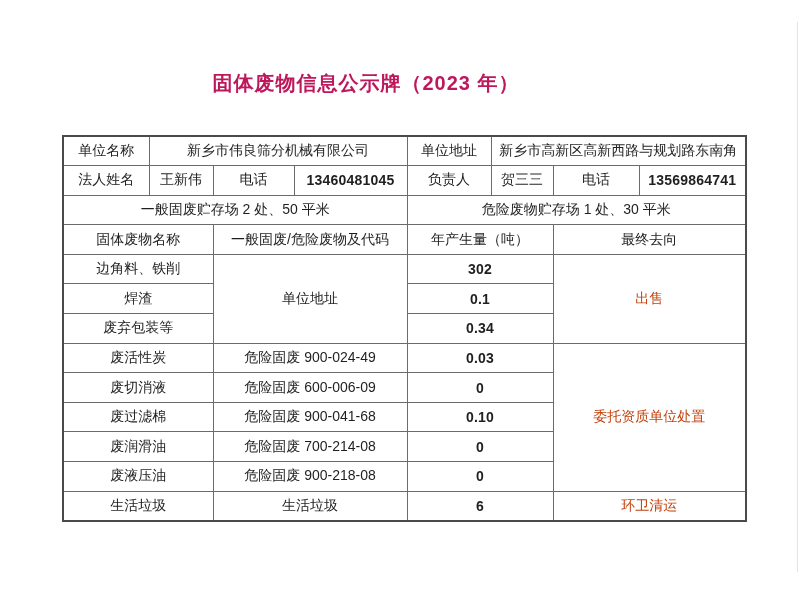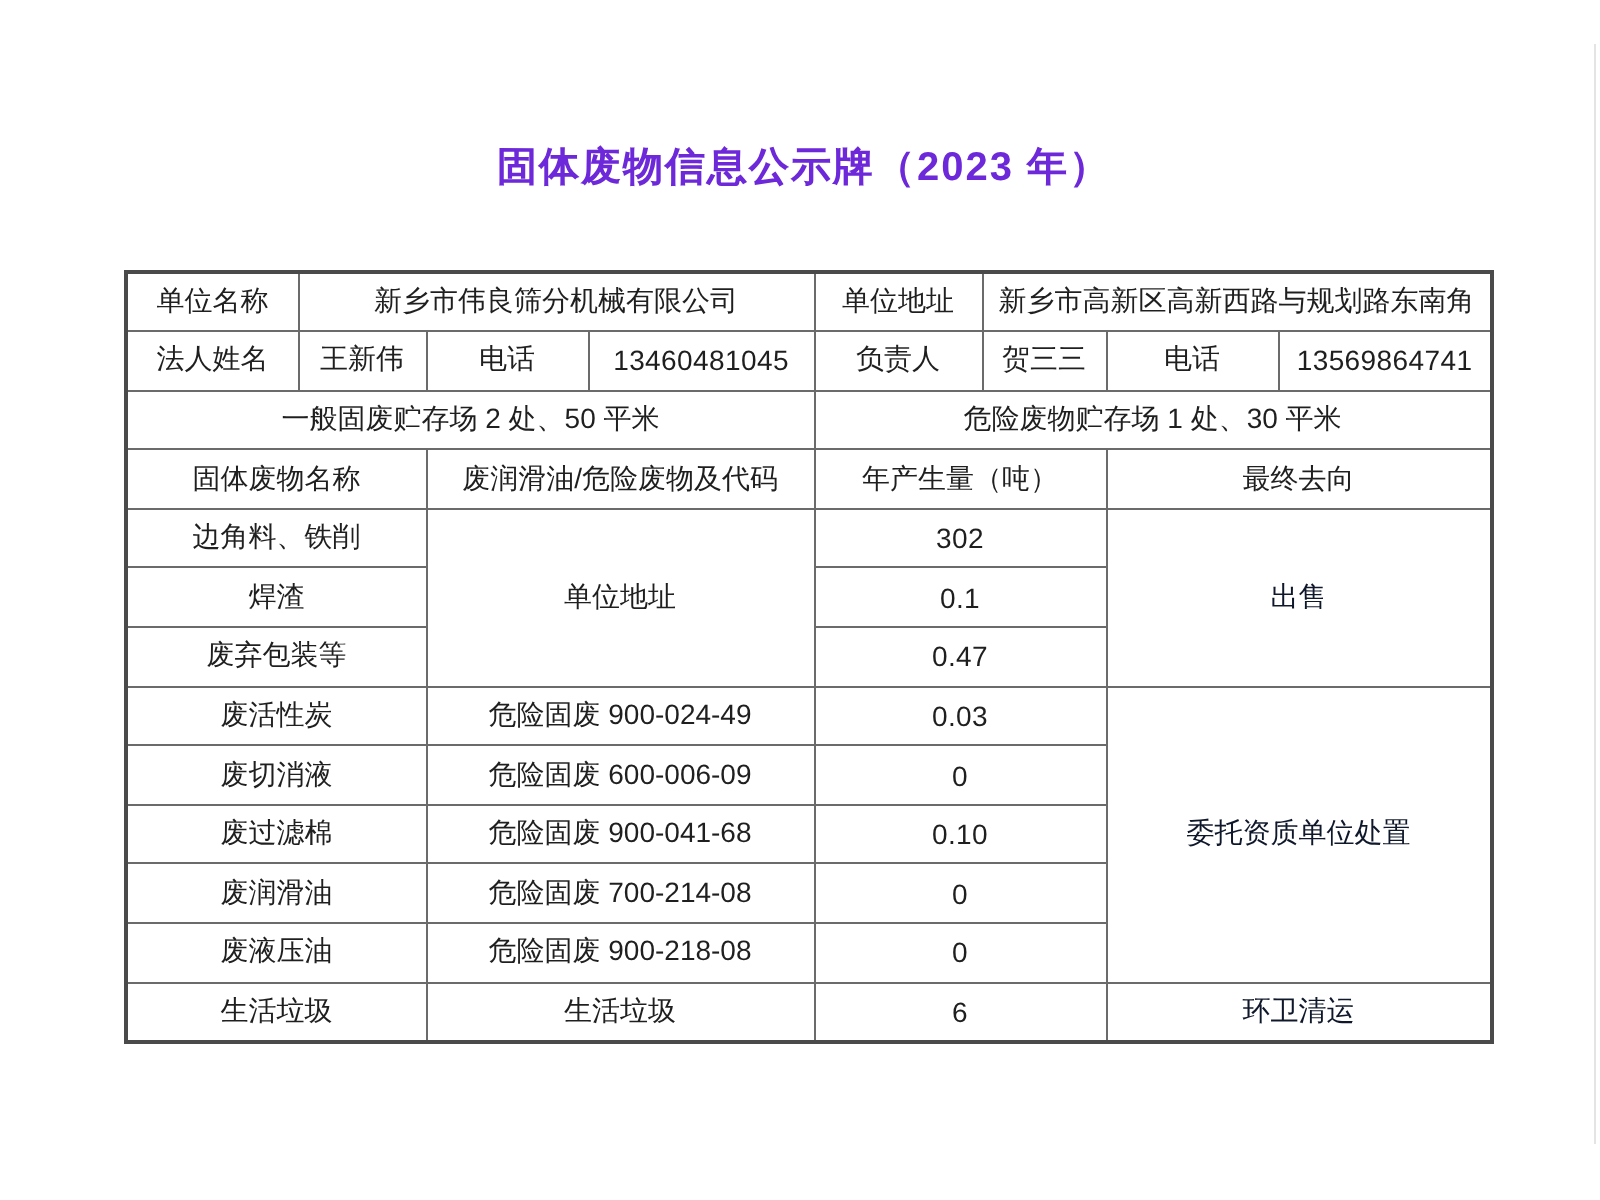--- a/index.html
+++ b/index.html
@@ -5,41 +5,41 @@
   html,body { margin:0; padding:0; }
   .sheet {
     position:relative; width:800px; height:600px;
     background:#ffffff; overflow:hidden;
     font-family:"Liberation Sans", sans-serif;
     color:#1f1f1f;
   }
   .page-title {
     position:absolute; top:70px; left:0; width:732px;
     text-align:center; font-size:20px; font-weight:bold;
-    letter-spacing:1px; color:#6d28d9; margin:0;padding-left:36px;
+    letter-spacing:1px; color:#be185d; margin:0;
   }
   .edge-line {
     position:absolute; top:22px; right:2px; width:1px; height:550px;
     background:#e4e4e4;
   }
   table.board {
     position:absolute; left:62px; top:135px;
     width:683px; border-collapse:collapse; table-layout:fixed;
     font-size:14px;
     border-radius:29px;
   }
   table.board tr { height:29.6px; }
   table.board td {
     border:1px solid #6b6b6b;
     text-align:center; vertical-align:middle;
     padding:0 2px; overflow:hidden; white-space:nowrap;
   }
   table.board { border:2px solid #4a4a4a; }
-  .num { font-weight:400; letter-spacing:0.2px; }
-  .blue { color:#0f172a; }
+  .num { font-weight:700; letter-spacing:0.2px; }
+  .blue { color:#c2410c; }
 </style>
 </head>
 <body>
 
 <div class="sheet">
 
   <h1 class="page-title">固体废物信息公示牌（2023 年）</h1>
 
   <div class="edge-line"></div>
 
@@ -74,38 +74,38 @@
       <td class="num">13569864741</td>
     </tr>
 
     <tr>
       <td colspan="4">一般固废贮存场 2 处、50 平米</td>
       <td colspan="4">危险废物贮存场 1 处、30 平米</td>
     </tr>
 
     <tr>
       <td colspan="2">固体废物名称</td>
-      <td colspan="2">废润滑油/危险废物及代码</td>
+      <td colspan="2">一般固废/危险废物及代码</td>
       <td colspan="2">年产生量（吨）</td>
       <td colspan="2">最终去向</td>
     </tr>
 
     <tr>
       <td colspan="2">边角料、铁削</td>
       <td colspan="2" rowspan="3">单位地址</td>
       <td colspan="2" class="num">302</td>
       <td colspan="2" rowspan="3" class="blue">出售</td>
     </tr>
     <tr>
       <td colspan="2">焊渣</td>
       <td colspan="2" class="num">0.1</td>
     </tr>
     <tr>
       <td colspan="2">废弃包装等</td>
-      <td colspan="2" class="num">0.47</td>
+      <td colspan="2" class="num">0.34</td>
     </tr>
 
     <tr>
       <td colspan="2">废活性炭</td>
       <td colspan="2">危险固废 900-024-49</td>
       <td colspan="2" class="num">0.03</td>
       <td colspan="2" rowspan="5" class="blue">委托资质单位处置</td>
     </tr>
     <tr>
       <td colspan="2">废切消液</td>

